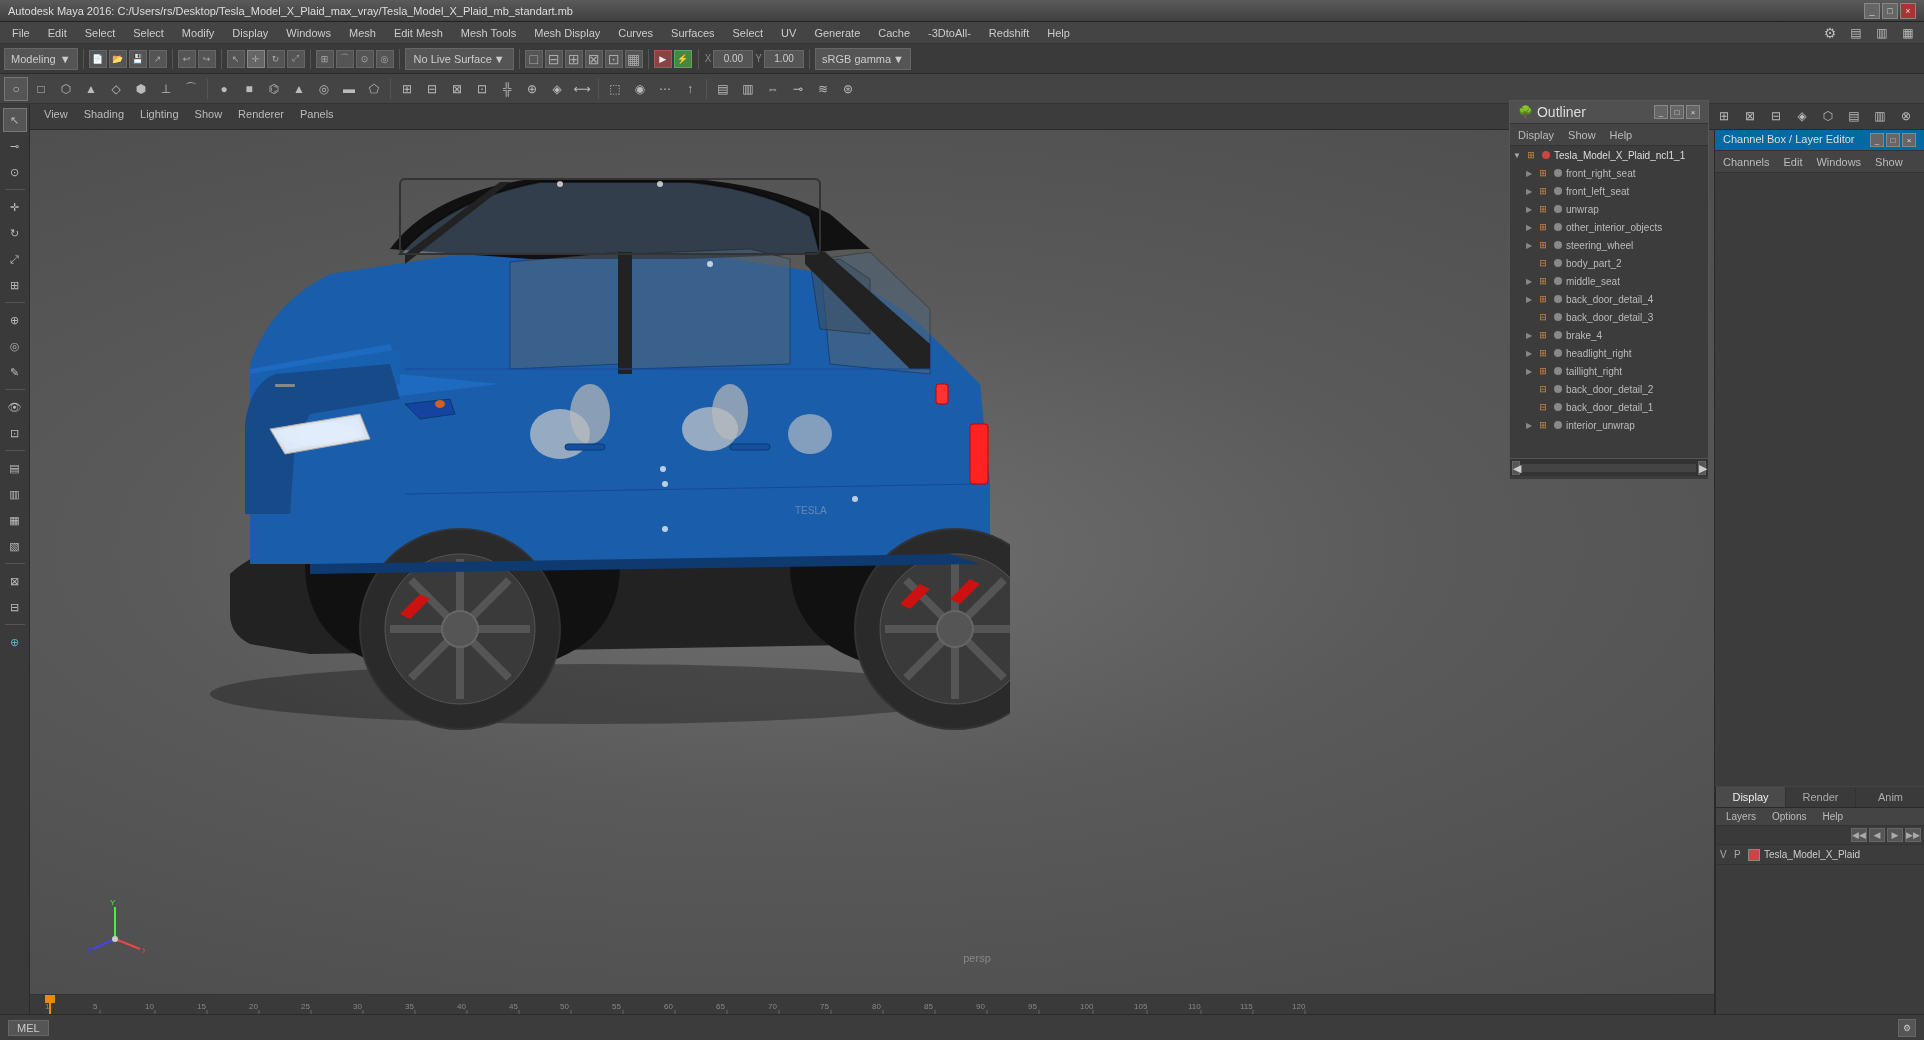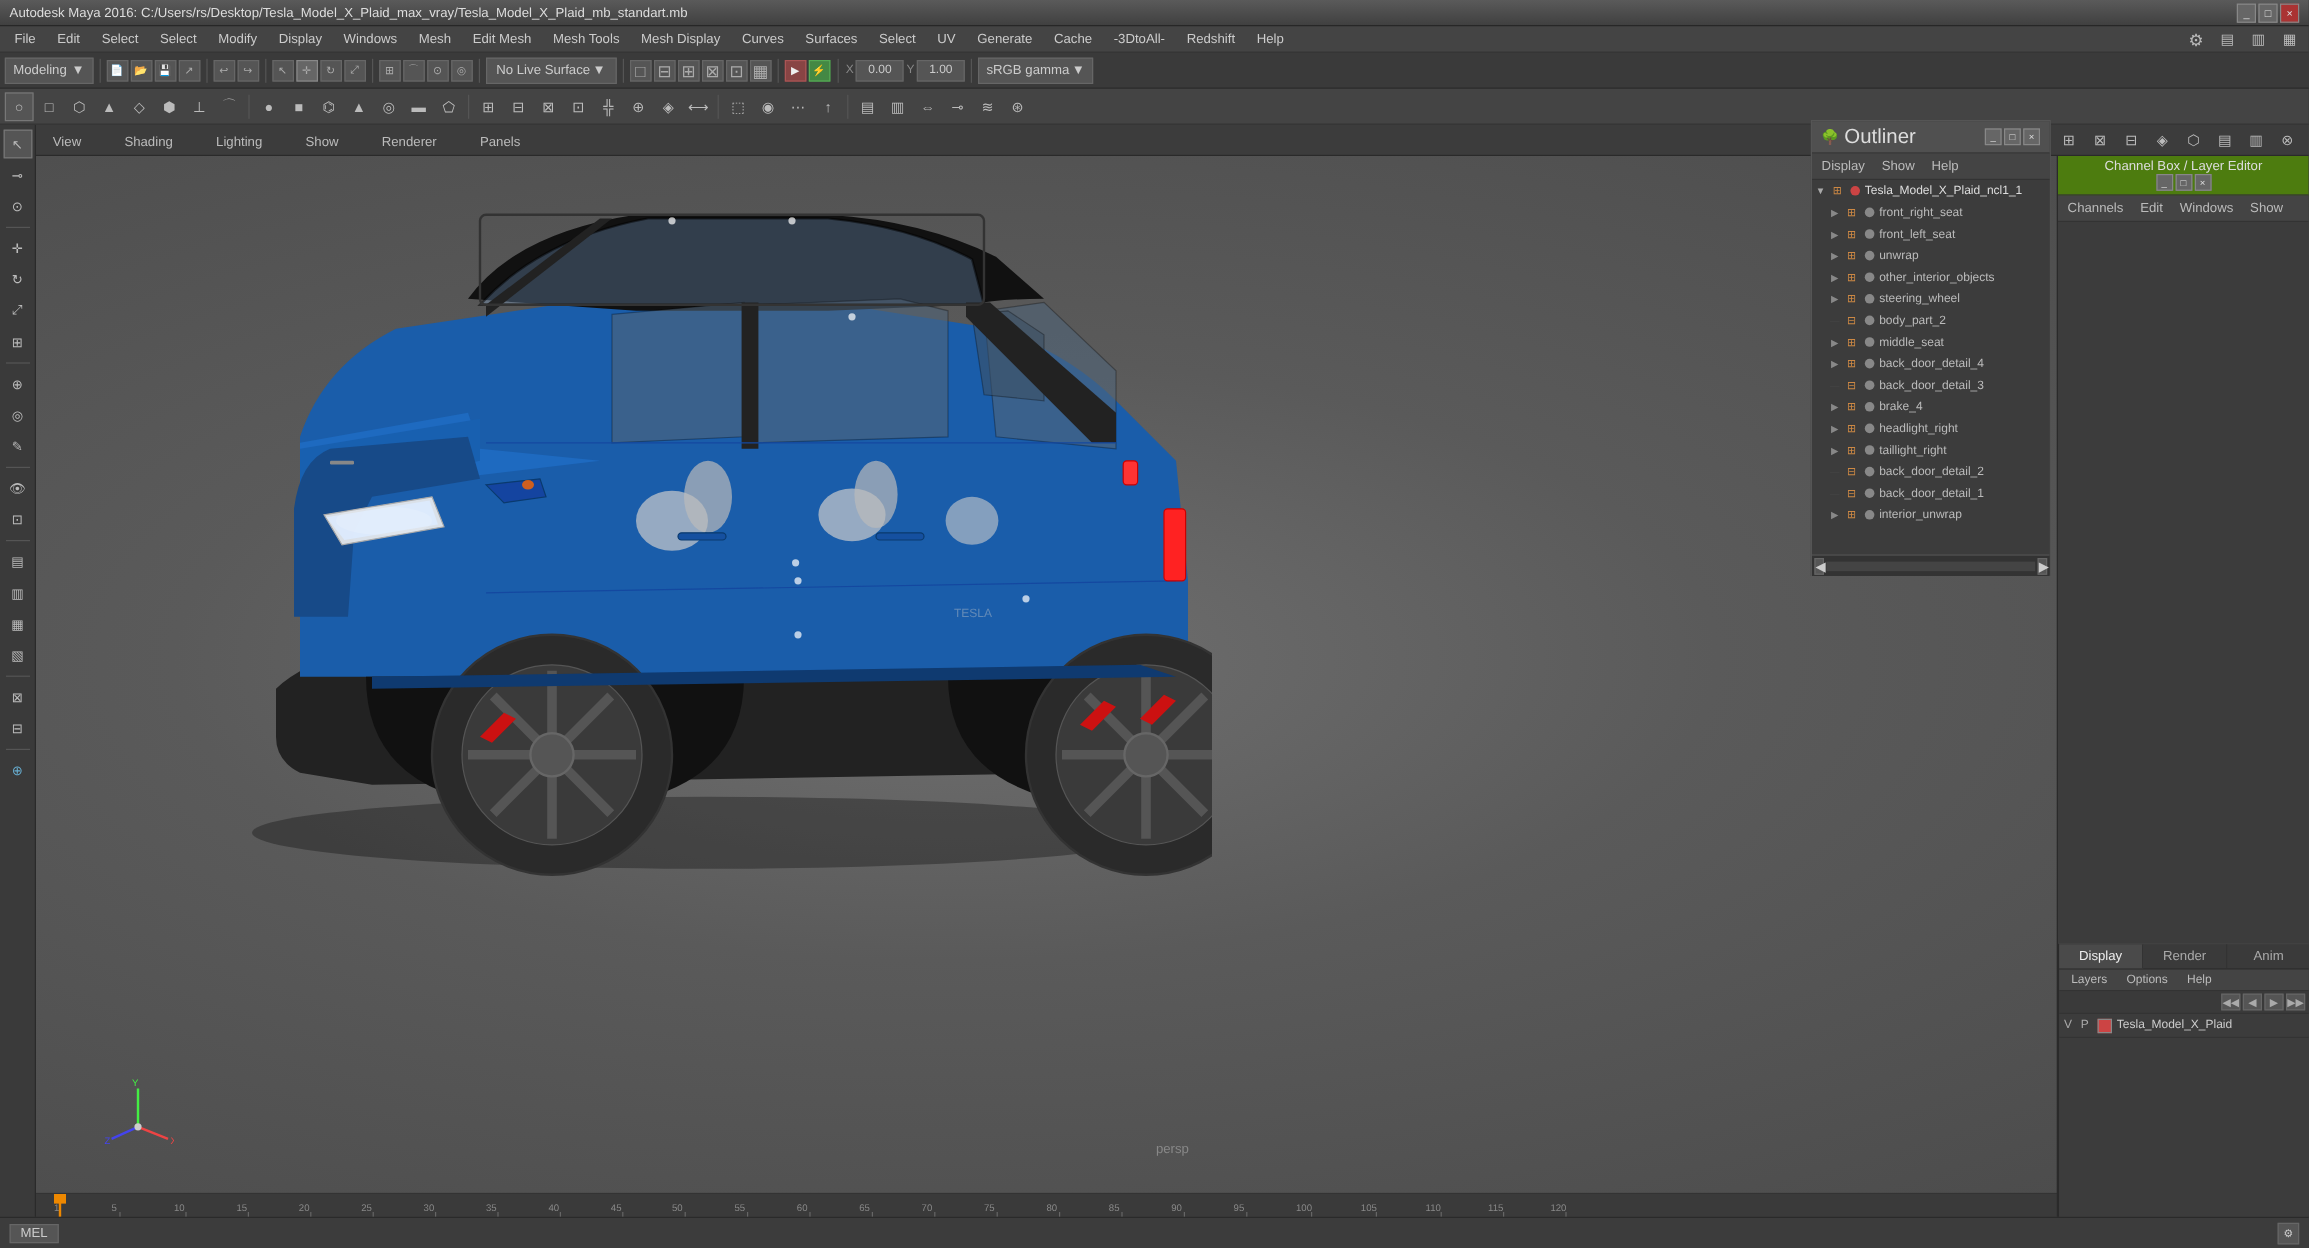--- a/index.html
+++ b/index.html
@@ -184,23 +184,23 @@
       overflow: hidden;
     }
 
     
     #viewport-toolbar {
       position: absolute;
       top: 0; left: 0; right: 0;
       height: 26px;
       background: #3c3c3c;
       display: flex;
-      align-items: flex-end;
+      align-items: flex-start;
       padding: 0 6px;
-      gap: 20px;
+      gap: 0;
       border-bottom: 1px solid #2a2a2a;
       z-index: 10;
     }
     .vt-btn {
       padding: 1px 8px;
       font-size: 11px;
       color: #bbb;
       cursor: pointer;
       height: 20px;
       display: flex;
@@ -241,21 +241,21 @@
       background: #505050;
       padding: 3px 8px;
       font-size: 11px;
       color: #ddd;
       display: flex;
       align-items: center;
       justify-content: space-between;
       border-bottom: 1px solid #333;
     }
     #outliner-title-text {
-      font-size: 17px;
+      font-size: 14px;
       color: #ddd;
     }
     #outliner-title-controls {
       display: flex; gap: 2px;
     }
     .ol-title-btn {
       width: 14px; height: 14px;
       background: #666;
       border: 1px solid #888;
       display: flex; align-items: center; justify-content: center;
@@ -316,29 +316,27 @@
       top: 26px;
       right: 0;
       width: 210px;
       bottom: 0;
       background: #3c3c3c;
       border-left: 1px solid #2a2a2a;
       display: flex;
       flex-direction: column;
     }
     #channel-box-title {
-      background: #4d7c0f;
+      background: #0369a1;
       padding: 3px 8px;
       font-size: 11px;
       color: #ddd;
       display: flex;
-      align-items: center;
       justify-content: space-between;
       border-bottom: 1px solid #333;
-      flex-direction: column;
     }
     #channel-box-menu {
       background: #444;
       display: flex;
       align-items: center;
       padding: 1px 4px;
       gap: 6px;
       border-bottom: 1px solid #333;
       height: 22px;
     }

